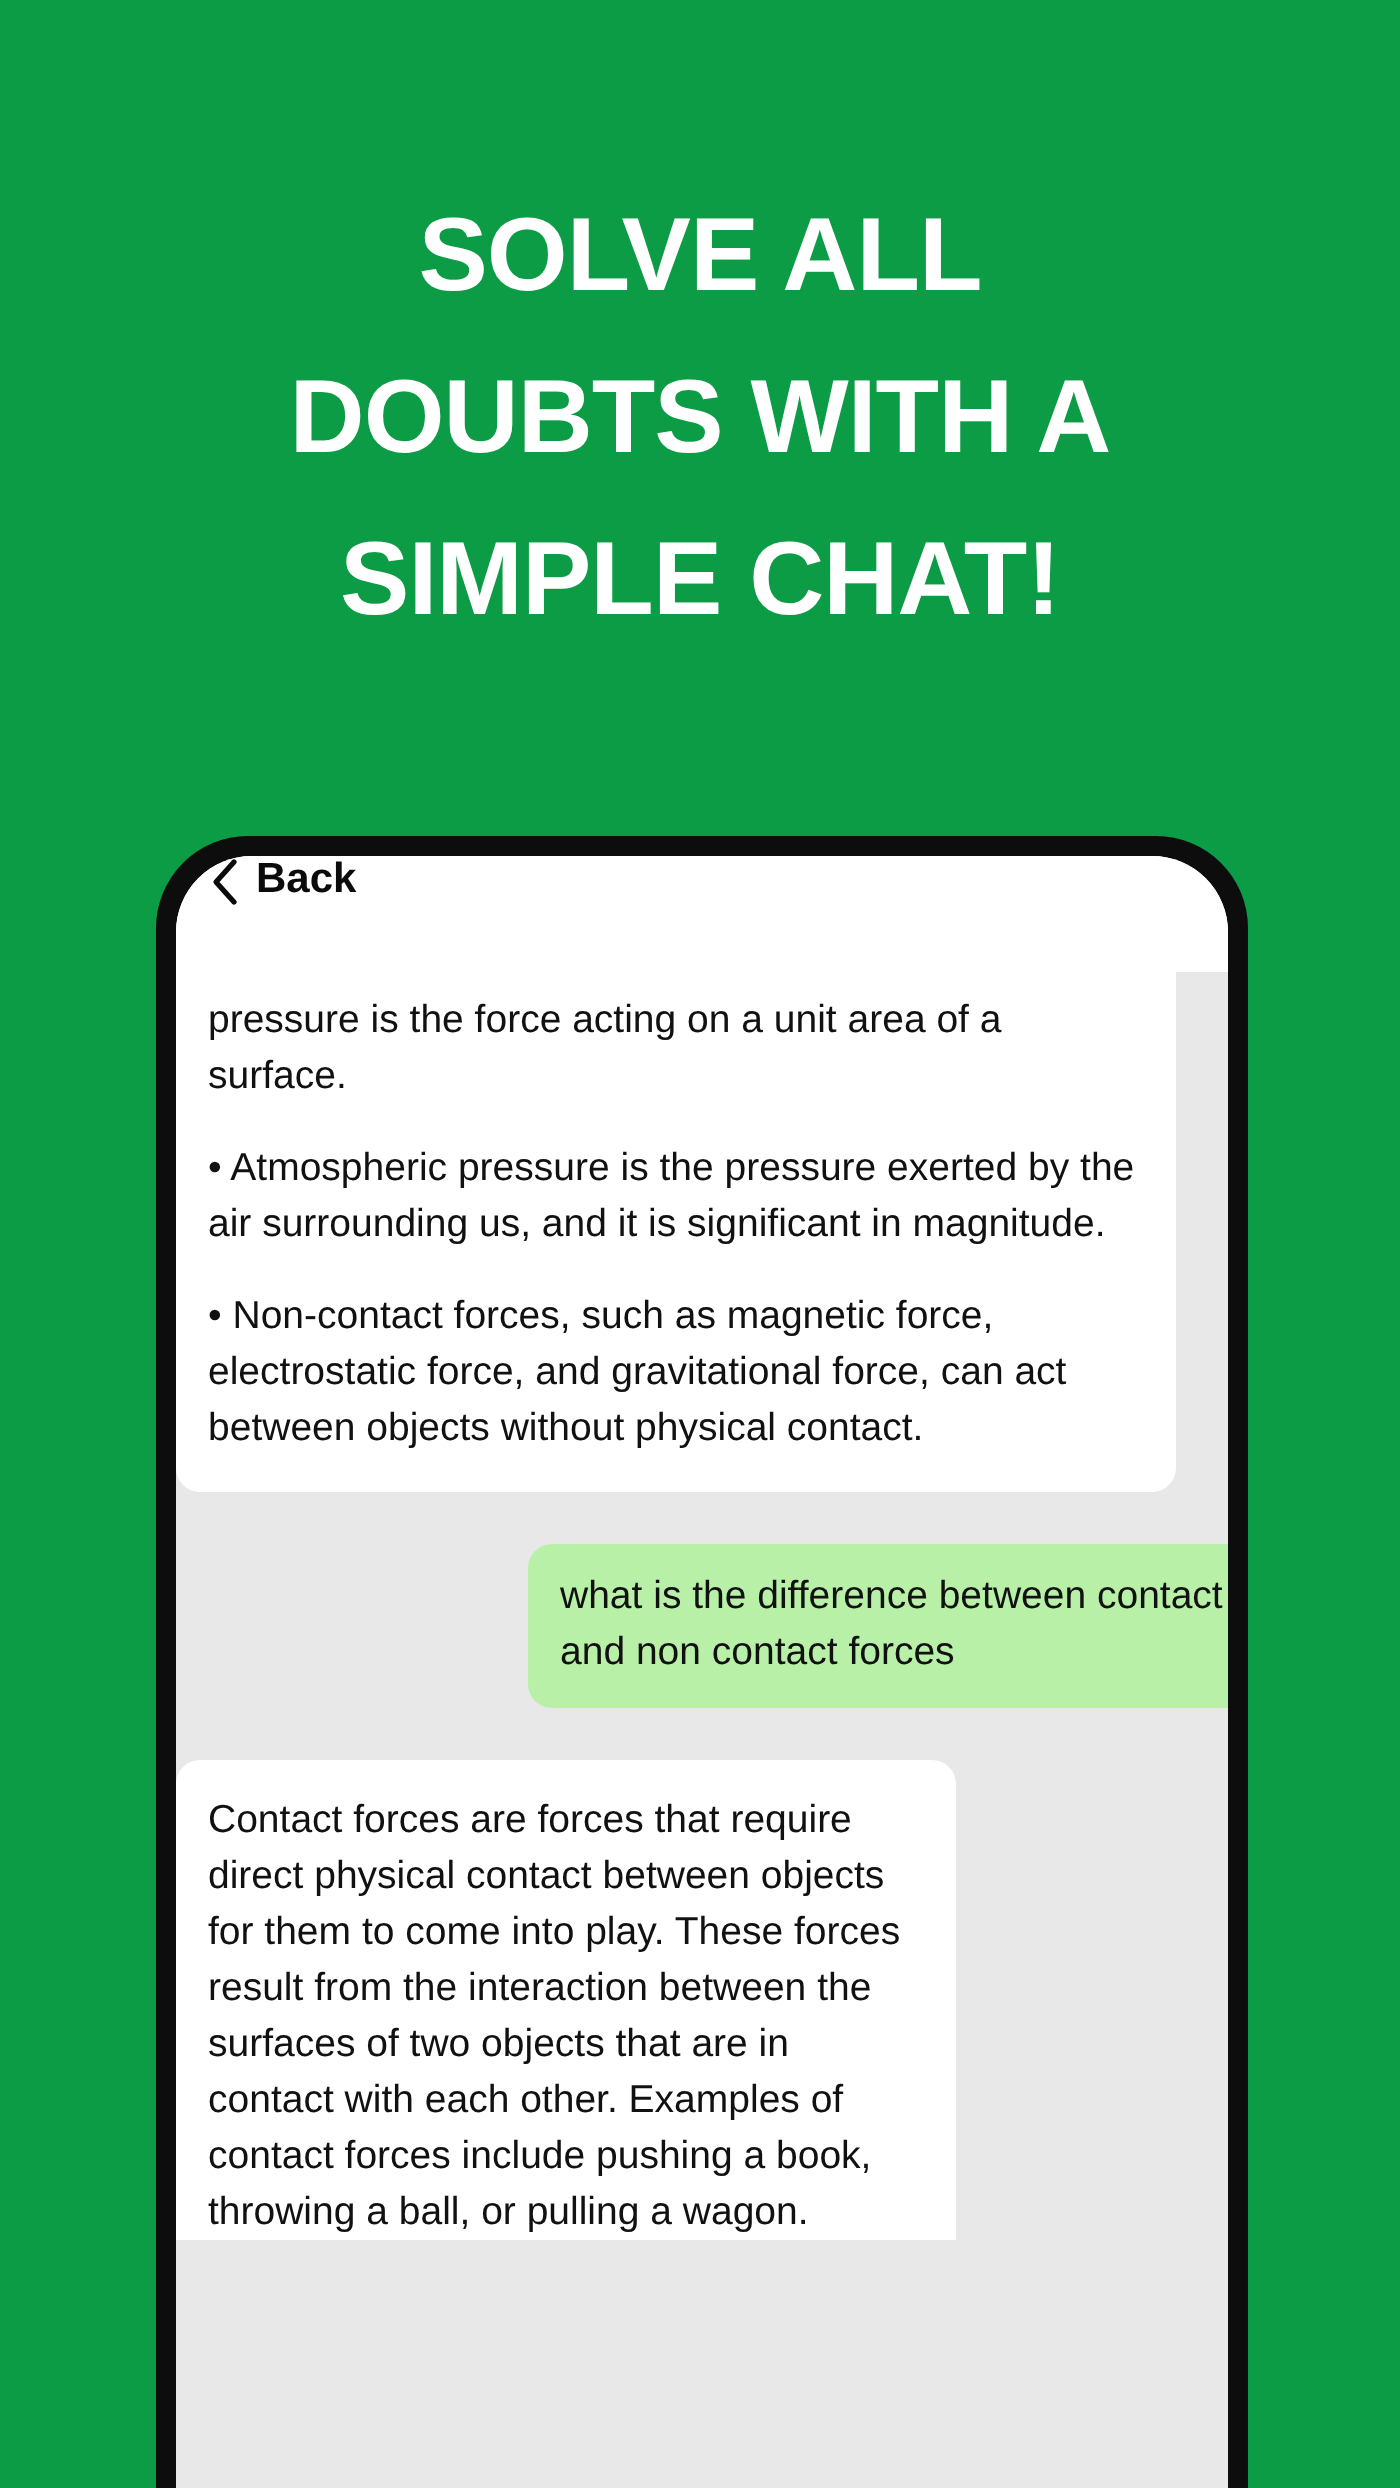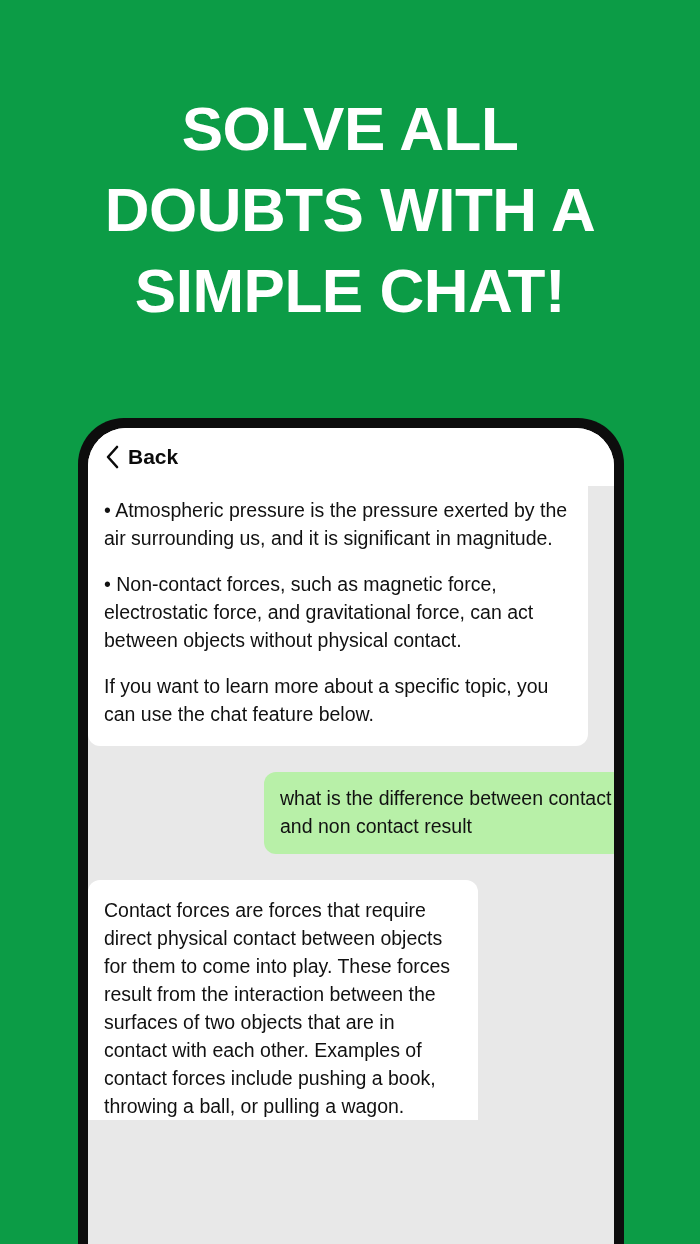--- a/index.html
+++ b/index.html
@@ -14,21 +14,21 @@
     overflow: hidden;
     position: relative;
   }
   .promo-headline {
     position: absolute;
     top: 88px;
     left: 0;
     width: 700px;
     text-align: center;
     color: #ffffff;
-    font-size: 62px;
+    font-size: 52px;
     line-height: 81px;
     font-weight: bold;
     letter-spacing: -0.5px;
     white-space: pre-line;
   }
   .phone-frame {
     position: absolute;
     left: 78px;
     top: 418px;
     width: 546px;
@@ -44,21 +44,20 @@
     height: 100%;
     background: #ffffff;
     border-radius: 38px;
     overflow: hidden;
     position: relative;
   }
   .nav-bar {
     height: 58px;
     background: #ffffff;
     display: flex;
-    align-items: center;
     padding-left: 16px;
     box-sizing: border-box;
   }
   .back-chevron {
     width: 18px;
     height: 26px;
     display: inline-flex;
     align-items: center;
     justify-content: center;
     margin-right: 6px;
@@ -136,28 +135,28 @@
         <svg width="14" height="24" viewBox="0 0 14 24" aria-hidden="true">
           <polyline points="11,2 2,12 11,22" fill="none" stroke="#0b0b0b" stroke-width="2.6" stroke-linecap="round" stroke-linejoin="round"></polyline>
         </svg>
       </span>
       <span class="back-label">Back</span>
     </div>
 
     <div class="chat-area">
 
       <div class="bot-bubble first msg">
+        <p>pressure is the force acting on a unit area of a surface.</p>
         <p>• Atmospheric pressure is the pressure exerted by the air surrounding us, and it is significant in magnitude.</p>
         <p>• Non-contact forces, such as magnetic force, electrostatic force, and gravitational force, can act between objects without physical contact.</p>
-        <p> If you want to learn more about a specific topic, you can use the chat feature below.</p>
       </div>
 
       <div class="user-row">
         <div class="user-bubble msg">
-          <span>what is the difference between contact and non contact result</span>
+          <span>what is the difference between contact and non contact forces</span>
         </div>
       </div>
 
       <div class="bot-bubble second msg">
         <p>Contact forces are forces that require direct physical contact between objects for them to come into play. These forces result from the interaction between the surfaces of two objects that are in contact with each other. Examples of contact forces include pushing a book, throwing a ball, or pulling a wagon.</p>
 
       </div>
 
     </div>
   </div>

